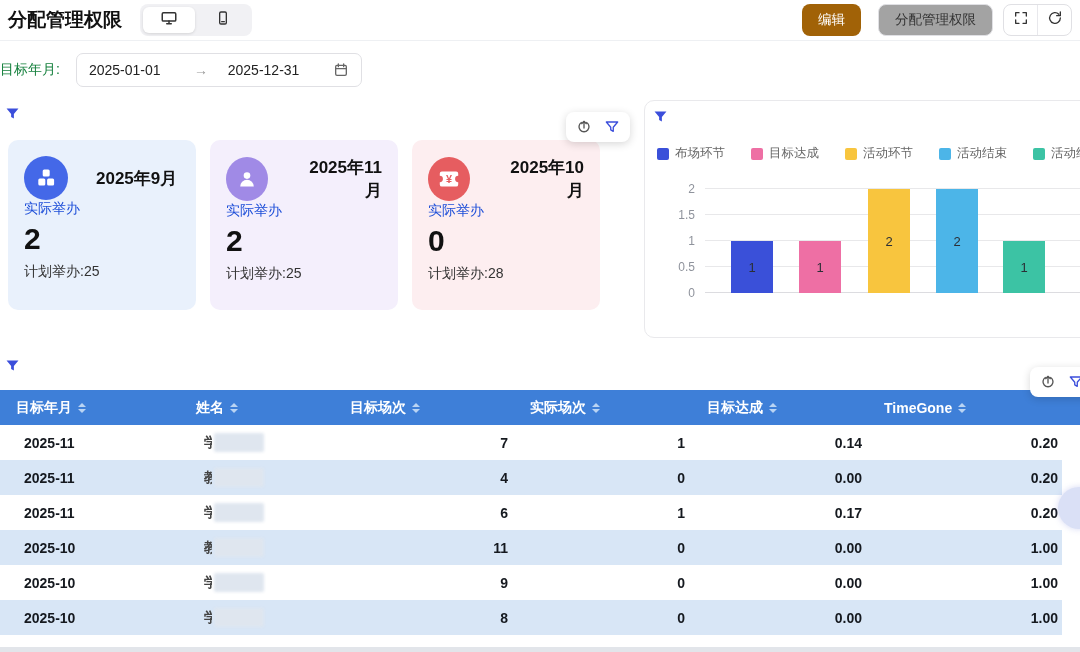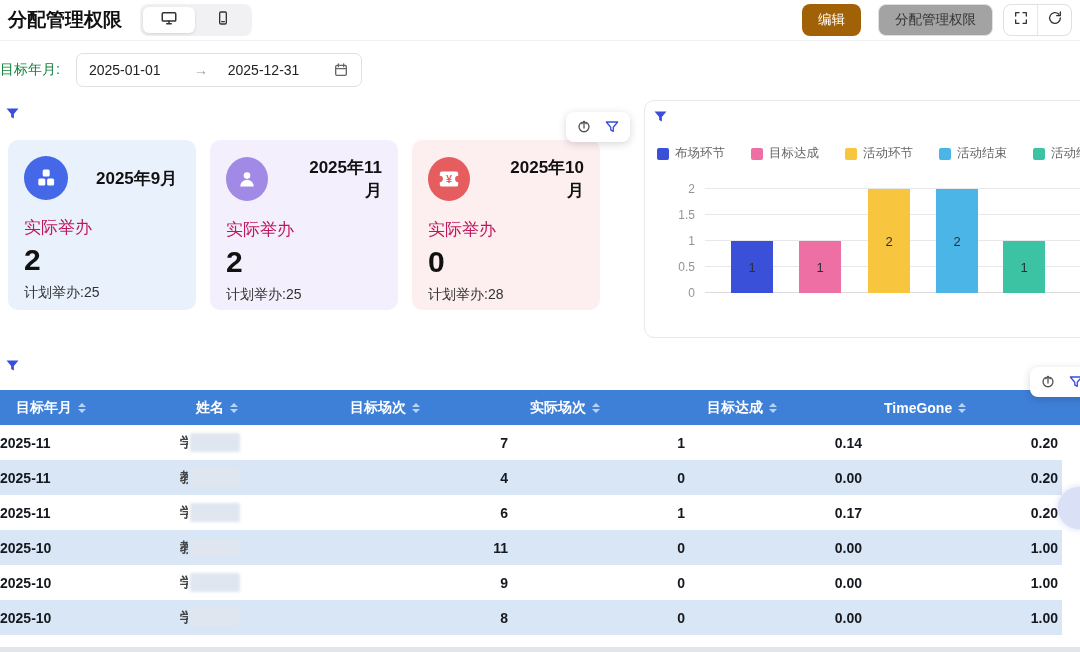--- a/index.html
+++ b/index.html
@@ -36,21 +36,21 @@
   .minitoolbar{position:absolute;height:30px;background:#fff;border-radius:8px;
     box-shadow:0 2px 8px rgba(0,0,0,.16);display:flex;align-items:center;gap:12px;
     padding:0 10px;z-index:5;}
   .minitoolbar .ticon{display:flex;cursor:pointer;}
   
   .cards{position:absolute;left:8px;top:140px;display:flex;gap:14px;}
   .card{width:188px;height:170px;border-radius:10px;box-sizing:border-box;padding:16px 16px 0 16px;}
   .card .chead{display:flex;align-items:center;gap:28px;text-align:right;}
   .card .circ{width:44px;height:44px;border-radius:50%;display:flex;align-items:center;justify-content:center;}
   .card .month{font-size:17px;font-weight:bold;color:#111;}
-  .card .metric{font-size:17px;color:#be185d;margin-top:16px;}
+  .card .metric{font-size:14px;color:#1d4ed8;}
   .card .value{font-size:30px;font-weight:bold;color:#111;margin-top:4px;line-height:1.1;}
   .card .plan{font-size:14px;color:#333;margin-top:8px;}
   
   .chartcard{position:absolute;left:644px;top:100px;width:450px;height:238px;
     border:1px solid #e9e9ec;border-radius:10px;box-sizing:border-box;background:#fff;}
   .legend{position:absolute;left:12px;top:44px;display:flex;gap:26px;white-space:nowrap;}
   .legend .litem{display:flex;align-items:center;gap:6px;font-size:12.5px;color:#666;cursor:pointer;}
   .legend .sw{width:12px;height:12px;border-radius:2px;}
   .plot{position:absolute;left:60px;top:88px;width:380px;height:104px;}
   .gline{position:absolute;left:0;width:100%;height:0;border-top:1px solid #e8e8ea;}
@@ -66,21 +66,21 @@
   .thead{background:#3e7fd8;color:#fff;font-weight:bold;}
   .thead .hc{display:flex;align-items:center;height:100%;cursor:pointer;box-sizing:border-box;}
   .thead .hc.l{padding-left:16px;}
   .thead .hc.r{padding-right:22px;}
   .sort{display:inline-flex;flex-direction:column;gap:2px;margin-left:6px;}
   .sort i{display:block;width:0;height:0;border-left:4px solid transparent;border-right:4px solid transparent;}
   .sort .up{border-bottom:4px solid #b9d4f3;}
   .sort .down{border-top:4px solid #b9d4f3;}
   .tbody .trow.alt{background:#d8e6f6;}
   .tbody .tc{box-sizing:border-box;font-weight:bold;color:#15191f;}
-  .tbody .tc.l{padding-left:0;}
+  .tbody .tc.l{padding-left:24px;}
   .tbody .tc.r{text-align:right;padding-right:22px;}
   .tbody .tc.name{font-weight:normal;display:flex;align-items:center;}
   .frag{display:inline-block;width:8px;overflow:hidden;color:#444;font-weight:bold;filter:blur(0.4px);}
   .smudge{display:inline-block;width:50px;height:19px;background:#dfe6ef;border-radius:2px;
     filter:blur(1.5px);margin-left:2px;}
   .gutter{position:absolute;left:1062px;top:426px;width:18px;height:216px;background:#fff;}
   .floatball{position:absolute;left:1058px;top:487px;width:42px;height:42px;border-radius:50%;
     background:rgba(150,165,230,.35);box-shadow:0 0 6px rgba(120,130,220,.3);}
   .bottomstrip{position:absolute;left:0;top:647px;width:1080px;height:5px;background:#e2e5ea;}
 </style>

